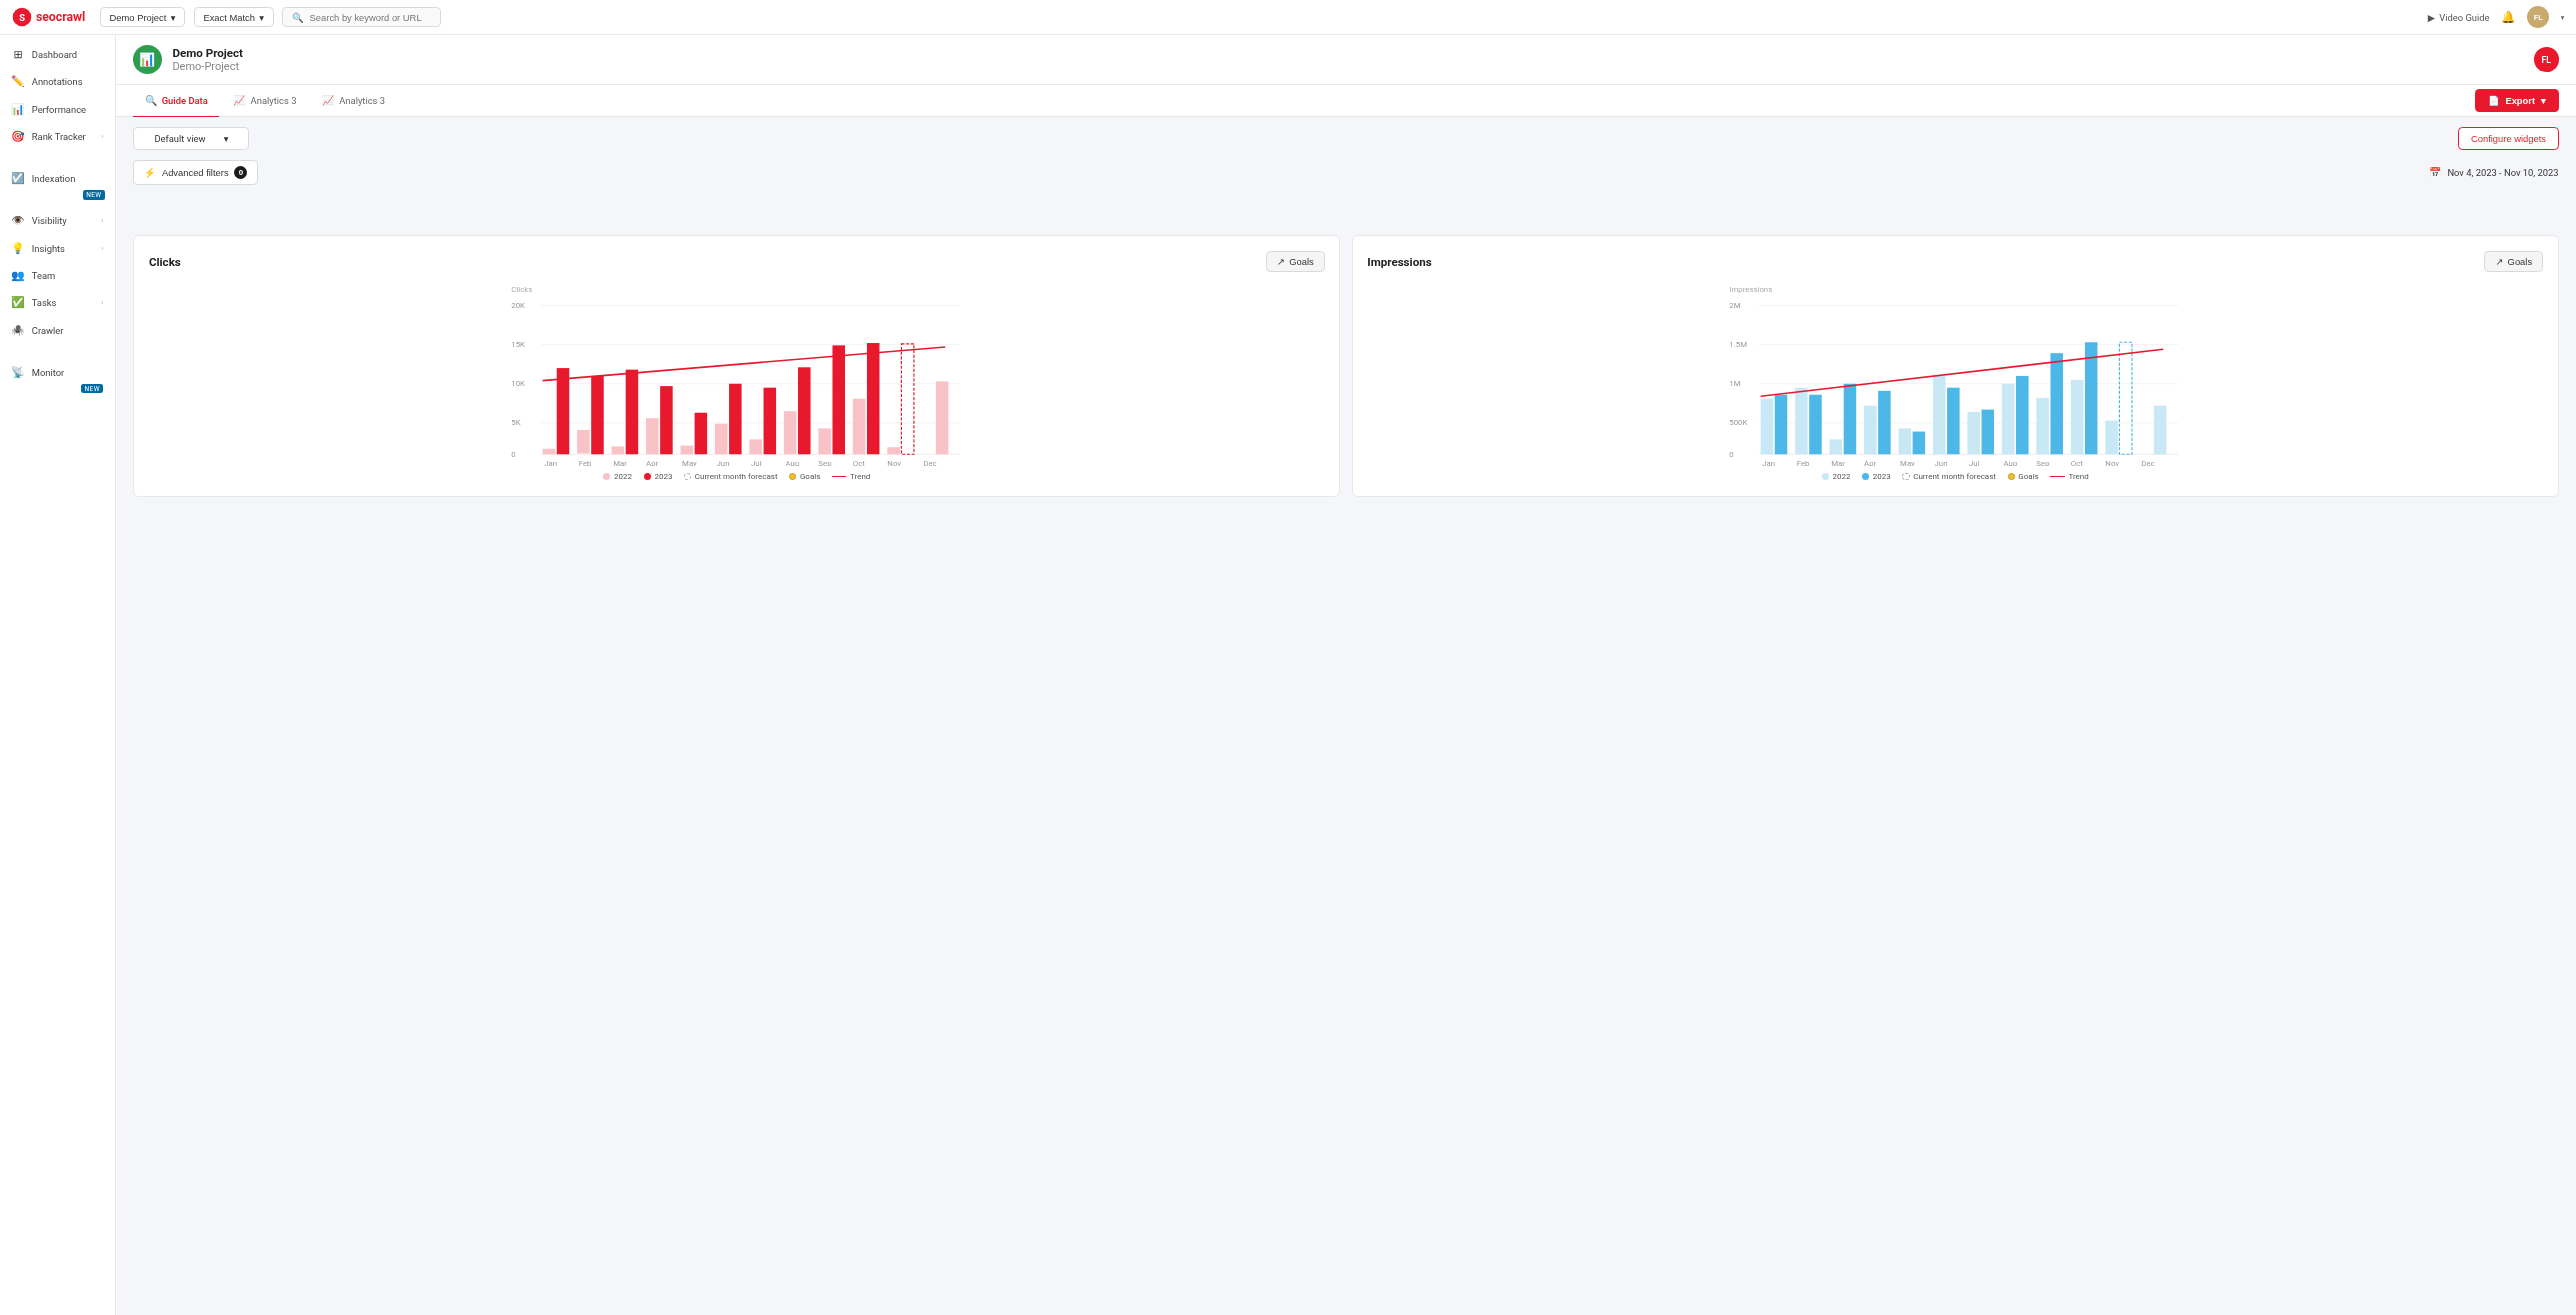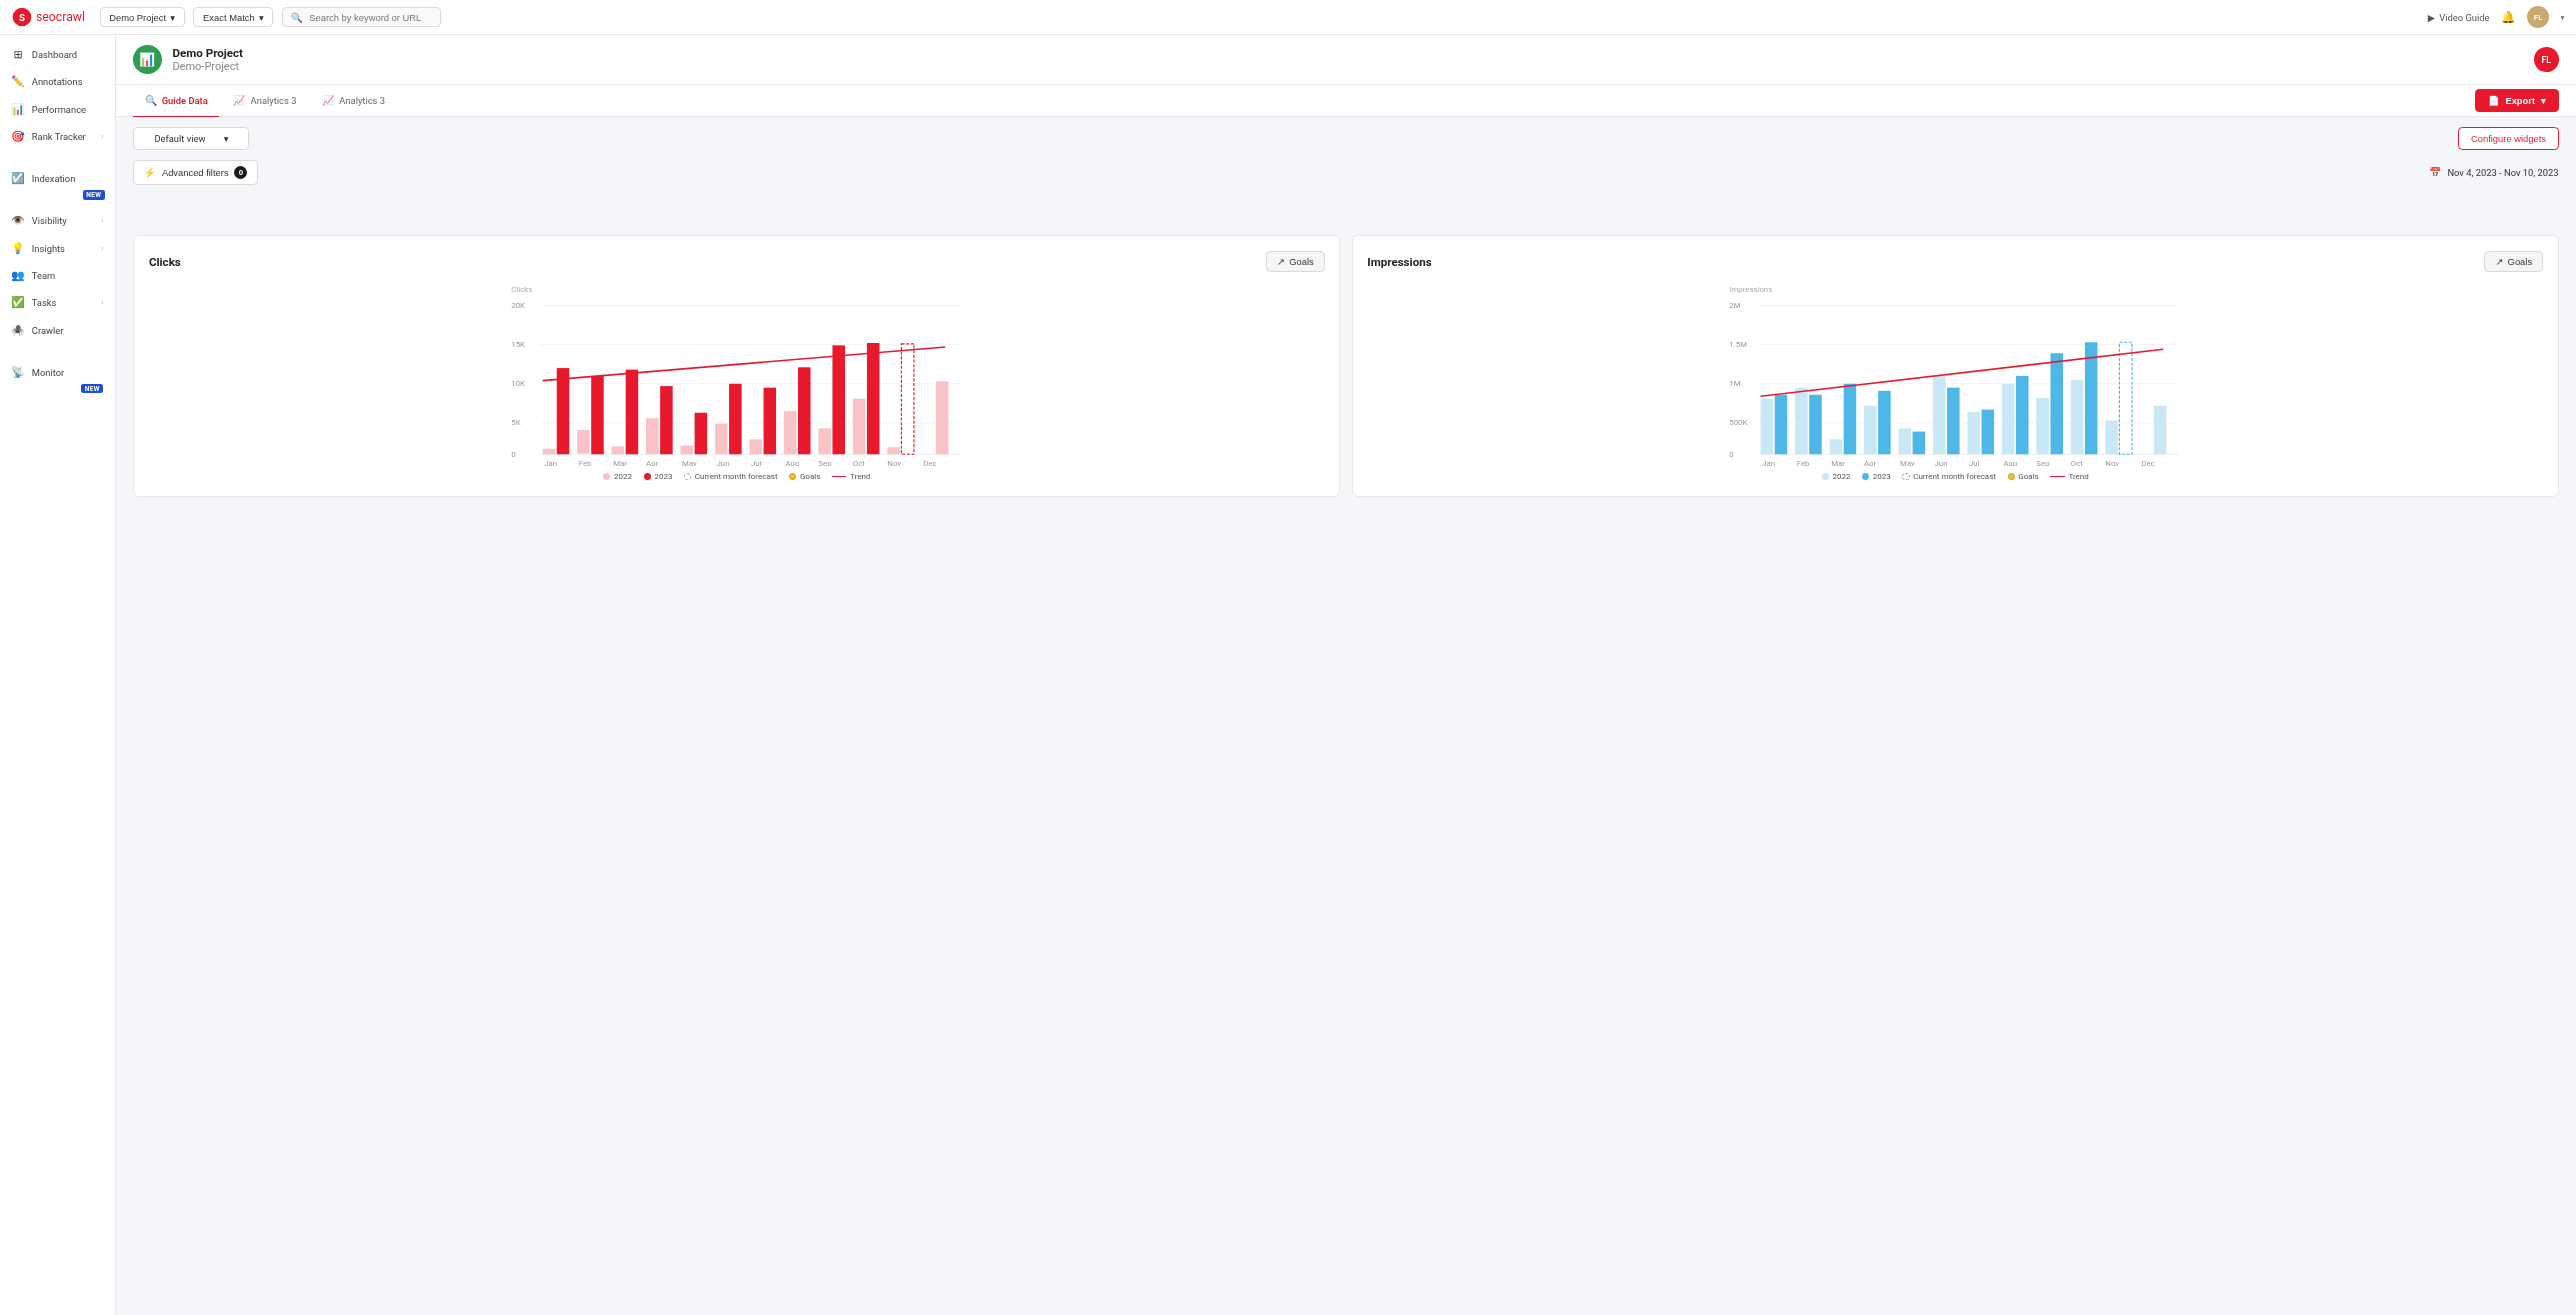--- a/index.html
+++ b/index.html
@@ -6,21 +6,21 @@
     body { font-family: -apple-system, BlinkMacSystemFont, 'Segoe UI', Roboto, sans-serif; background: #f5f6fa; display: flex; flex-direction: column; height: 100vh; overflow: hidden; }
 
     
     .navbar {
       display: flex; align-items: center; background: #fff;
       border-bottom: 0.7px solid #e8e8e8; padding: 0 11.6px; height: 35px;
       gap: 8.7px; flex-shrink: 0; z-index: 100;
     }
     .logo { display: flex; align-items: center; gap: 4.3px; margin-right: 5.8px; }
     .logo-icon { width: 20px; height: 20px; }
-    .logo-text { color: #e8192c; font-weight: 400; font-size: 12.3px; }
+    .logo-text { color: #e8192c; font-weight: 700; font-size: 12.3px; }
     .nav-dropdown {
       display: flex; align-items: center; gap: 4.3px; padding: 3.6px 8.7px;
       border: 0.7px solid #d9d9d9; border-radius: 4.3px; cursor: pointer;
       font-size: 9.4px; background: #fff; color: #333;
     }
     .nav-search {
       display: flex; align-items: center; gap: 5.8px; padding: 3.6px 8.7px;
       border: 0.7px solid #d9d9d9; border-radius: 4.3px; flex: 0 0 159px;
       background: #fafafa;
     }
@@ -45,21 +45,21 @@
     }
     .sidebar-item {
       display: flex; align-items: center; gap: 7.2px; padding: 7.2px 11.6px;
       cursor: pointer; font-size: 9.4px; color: #444; border-radius: 0;
       position: relative;
     }
     .sidebar-item .si-icon { font-size: 11px; width: 13px; text-align: center; }
     .sidebar-item .si-label { flex: 1; }
     .sidebar-item .si-chevron { font-size: 7.2px; color: #aaa; }
     .badge-new {
-      background: #1d4ed8; color: #fff; font-size: 6.5px; font-weight: 700;
+      background: #0369a1; color: #fff; font-size: 6.5px; font-weight: 400;
       padding: 0.7px 3.6px; border-radius: 2.2px; text-transform: uppercase; letter-spacing: 0.4px; margin-top: 33px;
     }
 
     
     .content { flex: 1; overflow-y: auto; background: #f5f6fa; }
 
     
     .project-header {
       background: #fff; padding: 10px 17.4px; display: flex; align-items: center;
       gap: 10px; border-bottom: 0.7px solid #e8e8e8;

